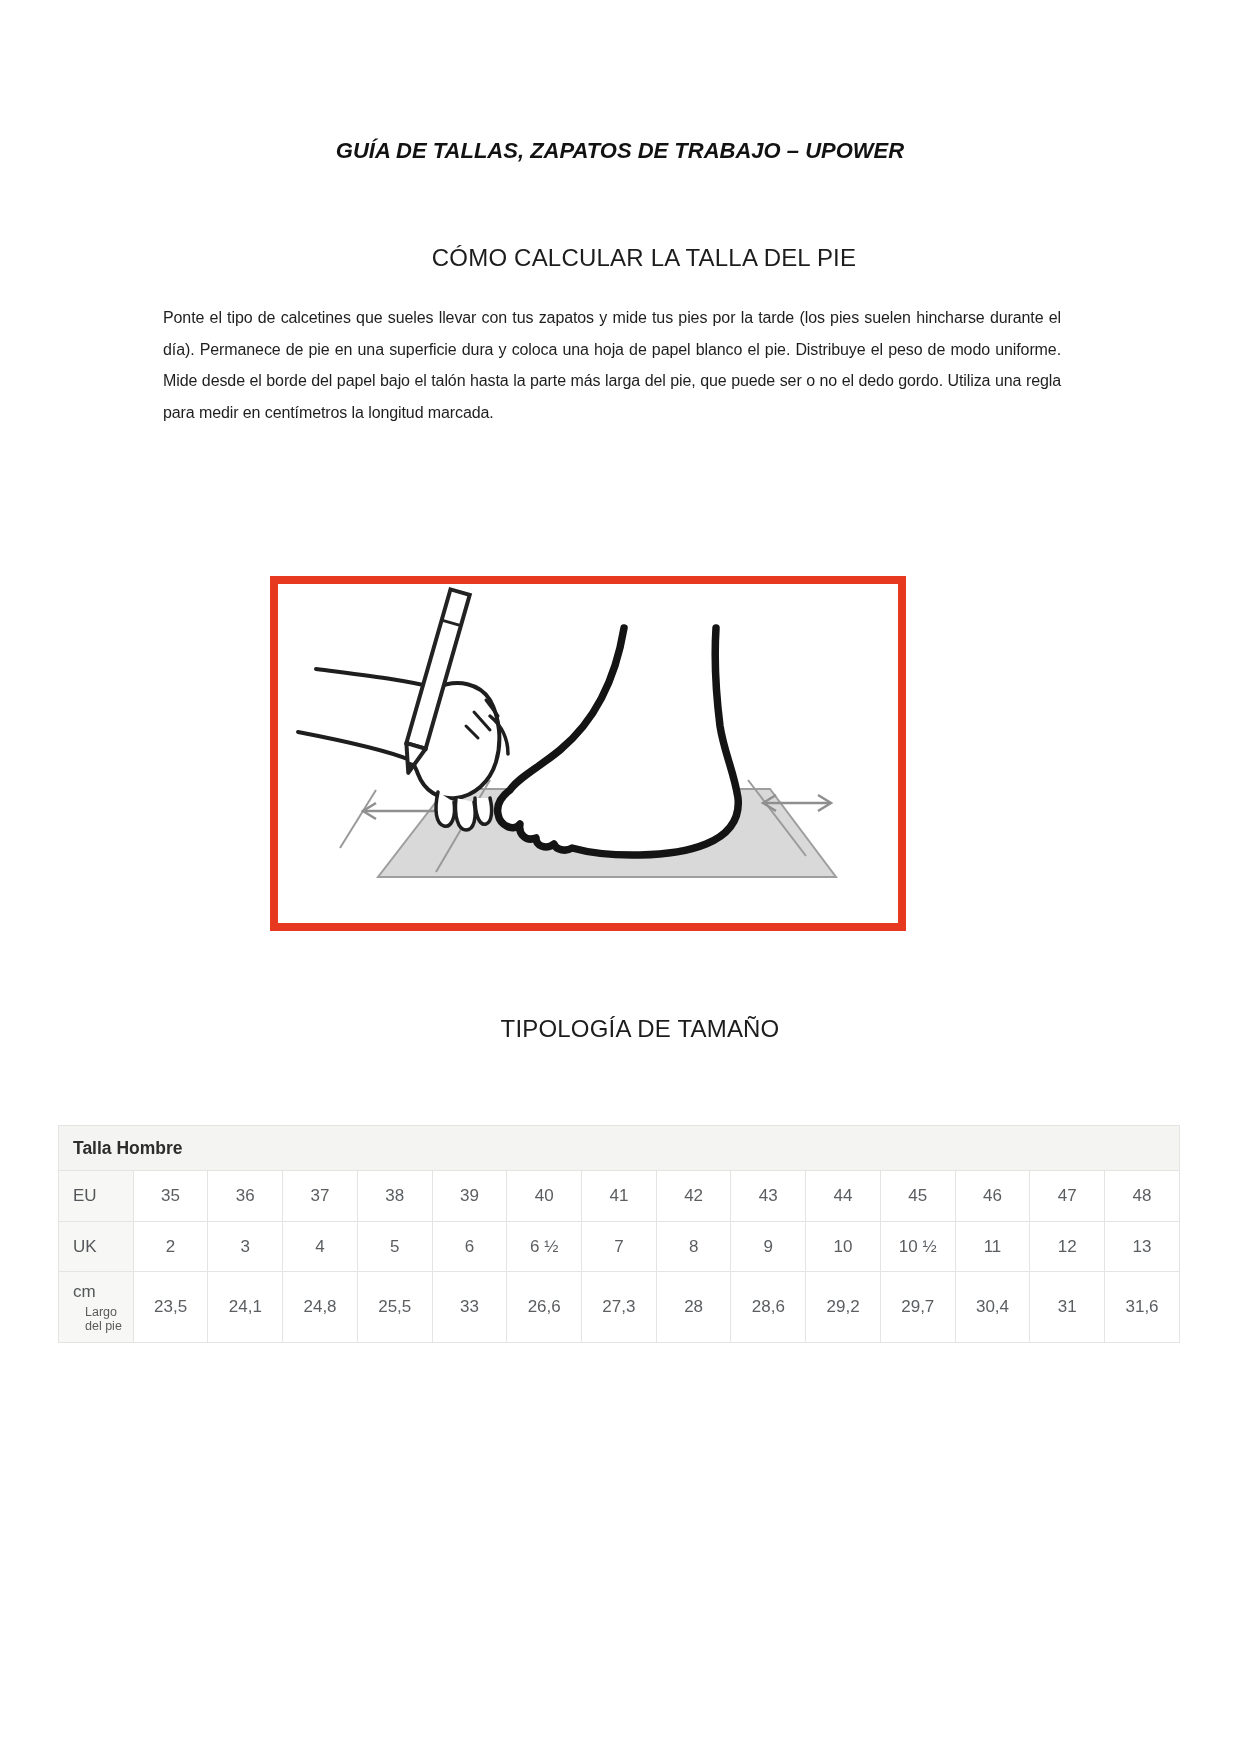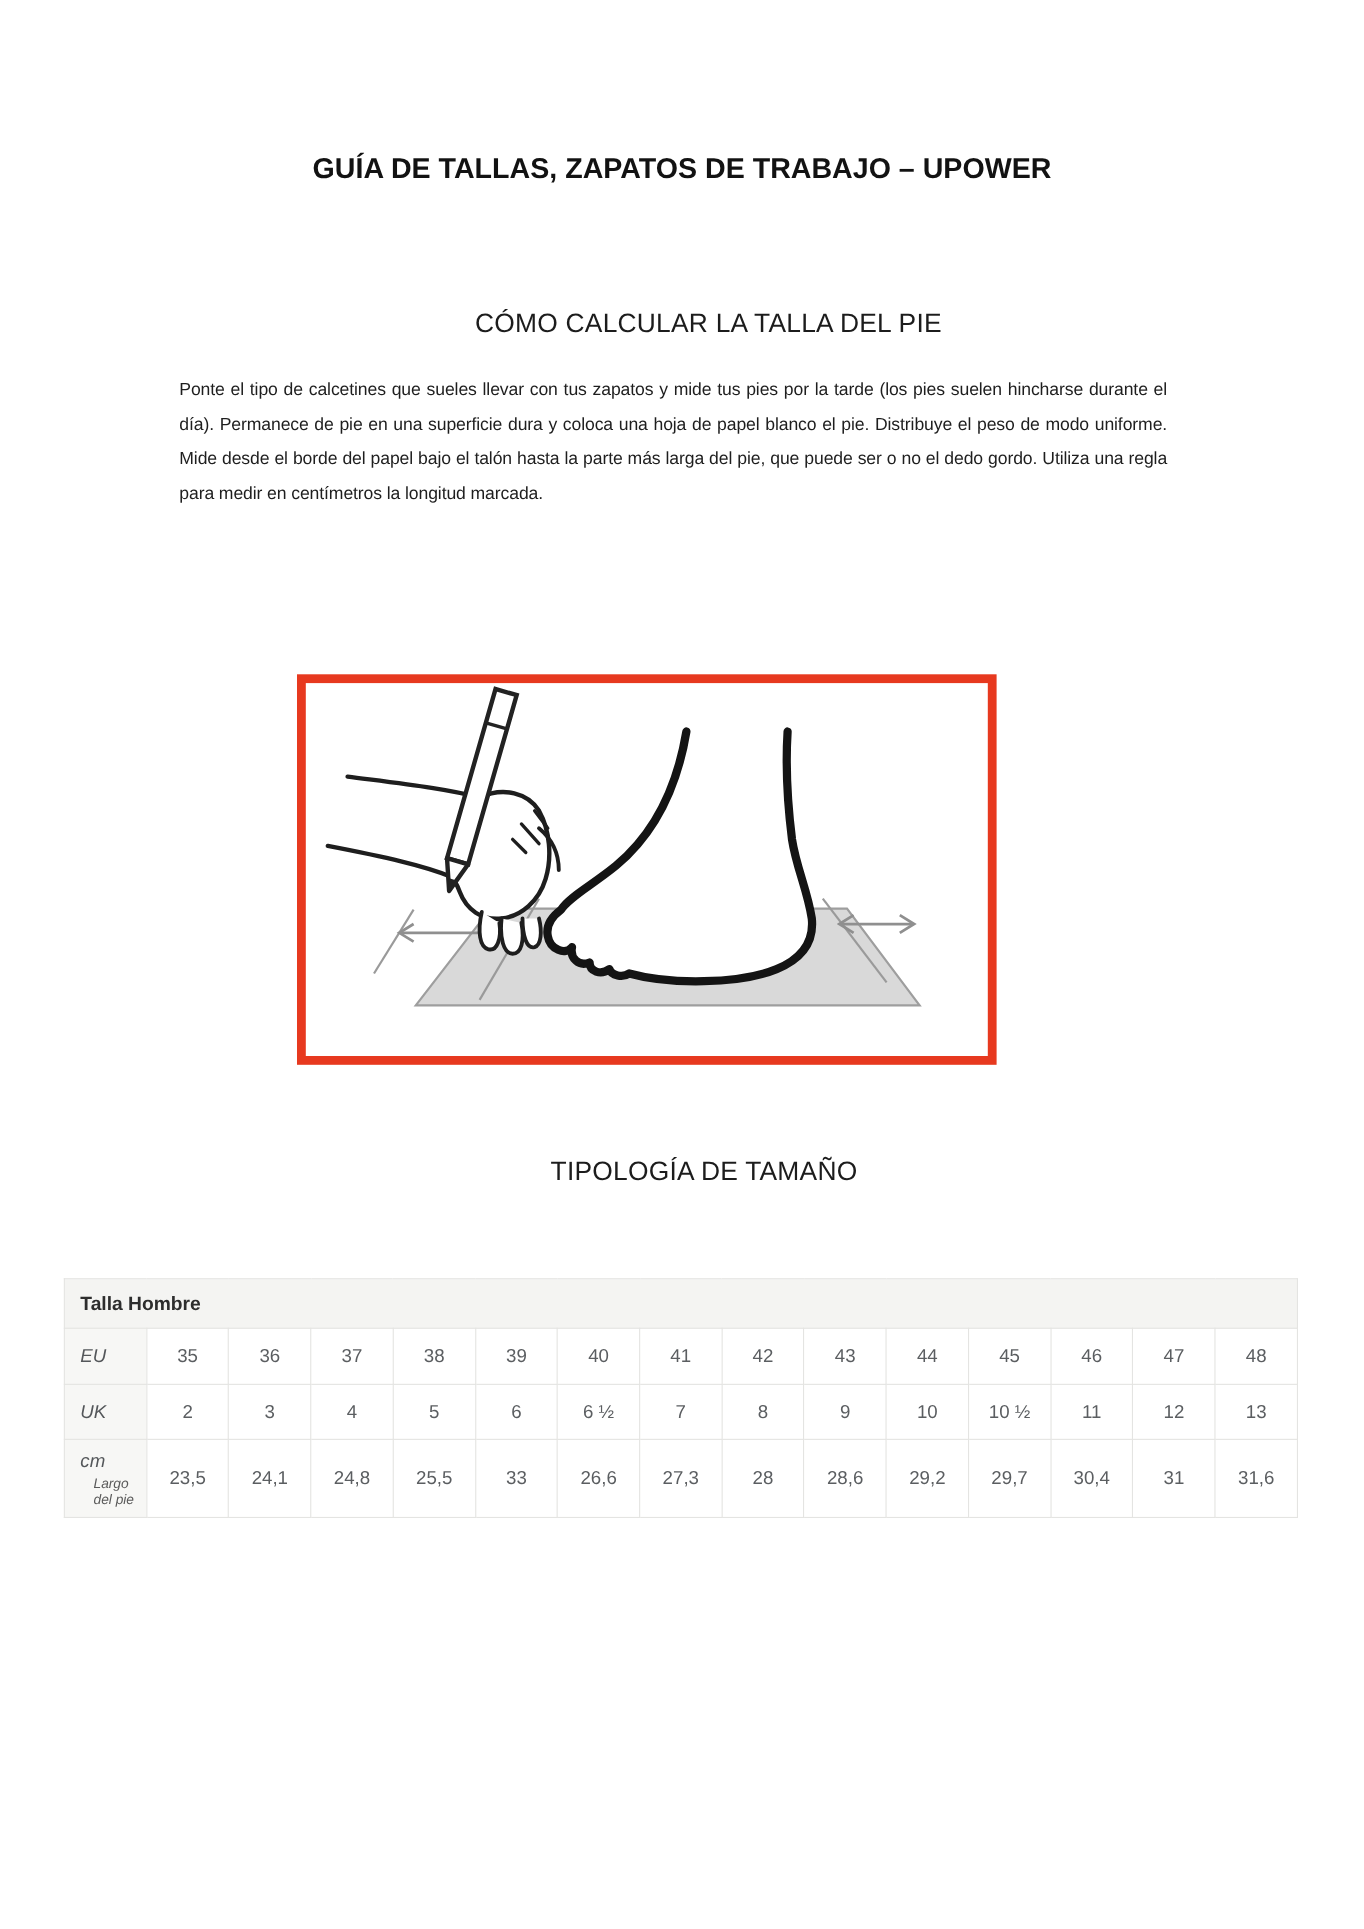--- a/index.html
+++ b/index.html
@@ -2,27 +2,27 @@
 <html><head>
 <meta charset="utf-8">
 <style>
   html,body{margin:0;padding:0;background:#ffffff;}
   .page{
     width:1240px;height:1754px;background:#ffffff;position:relative;
     font-family:"Liberation Sans",sans-serif;color:#1d1d1d;overflow:hidden;
   }
   h1.doc-title{
     margin:0;padding-top:138px;text-align:center;
-    font-size:26px;font-weight:800;letter-spacing:0px;color:#121212;
+    font-size:22px;font-weight:800;letter-spacing:0px;color:#121212;font-style:italic;
   }
   h2.section-heading{
     margin:0;text-align:center;font-size:24px;font-weight:400;color:#1c1c1c;
     letter-spacing:0.2px;
   }
-  h2.first{margin-top:112px;padding-left:48px;}
+  h2.first{margin-top:80px;padding-left:48px;}
   h2.second{margin-top:84px;padding-left:40px;}
   p.instructions{
     width:898px;margin:30px 0 0 163px;
     font-size:16px;line-height:31.5px;text-align:justify;color:#1e1e1e;
     letter-spacing:-0.1px;
   }
   .figure-frame{
     margin:148px 0 0 270px;width:620px;height:339px;
     border:8px solid #e7391f;background:#ffffff;
   }
@@ -31,21 +31,21 @@
     border-collapse:collapse;width:1122px;margin:82px 0 0 58px;
     font-size:17px;color:#55585b;table-layout:fixed;
   }
   table.size-table th,table.size-table td{border:1px solid #e4e4e2;}
   table.size-table thead th{
     background:#f4f4f2;text-align:left;height:44px;padding:0 14px 0 14px;
     color:#2d2d2d;font-weight:700;font-size:17.5px;
   }
   table.size-table th.rowlabel{
     background:#f7f7f5;text-align:left;padding:0 0 0 14px;font-weight:400;
-    width:145px;color:#54575a;font-style:italic;
+    width:145px;color:#54575a;
   }
   table.size-table td{
     background:#ffffff;text-align:center;color:#5b5e61;font-weight:400;
   }
   tr.row-eu td,tr.row-eu th{height:48px;}
   tr.row-uk td,tr.row-uk th{height:47px;}
   tr.row-cm td,tr.row-cm th{height:68px;}
   .rowlabel .lab{font-size:17px;line-height:20px;}
   .rowlabel .sublab{font-size:12.5px;color:#5a5a5a;margin-top:3px;line-height:14px;margin-left:12px;}
 </style>

